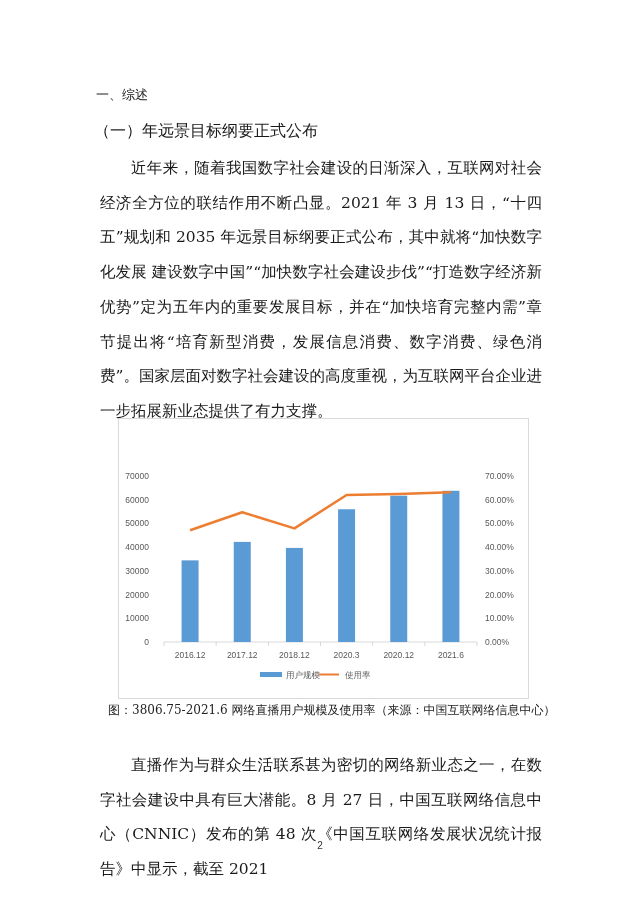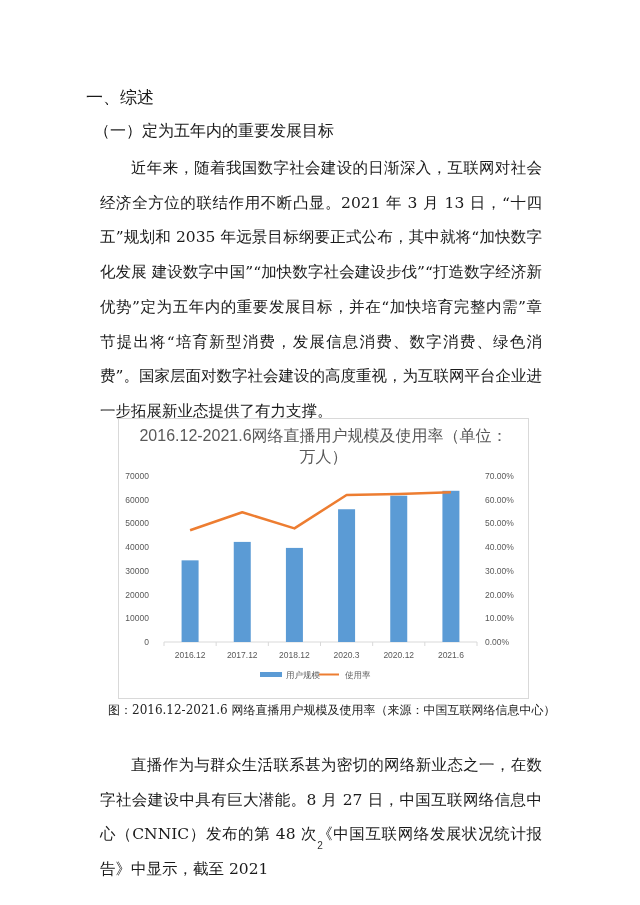--- a/index.html
+++ b/index.html
@@ -1,43 +1,39 @@
 <!DOCTYPE html>
 <html><head>
 <meta charset="utf-8">
 <style>
   html,body{margin:0;padding:0;background:#fff;}
   body{width:640px;height:905px;position:relative;overflow:hidden;font-family:"DejaVu Serif","Liberation Serif",serif;color:#1a1a1a;}
-  .h1{position:absolute;left:86px;top:86px;font-size:17px;}
+  .h1{position:absolute;left:96px;top:86px;font-size:13px;}
   .h2{position:absolute;left:94px;top:121px;font-size:16px;font-family:"DejaVu Sans","Liberation Sans",sans-serif;}
   .para{position:absolute;left:96px;width:450px;font-size:15.5px;line-height:34.7px;text-align:justify;}
   .para p{margin:4px;text-indent:31px;}
   #p1{top:147px;}
   #p2{top:744px;}
   .chart{position:absolute;left:118px;top:418px;width:409px;height:279px;border:1px solid #d9d9d9;background:#fff;}
   .chart-title{position:absolute;left:0;right:0;top:6px;text-align:center;font-size:16px;color:#595959;line-height:21px;font-family:"Liberation Sans","DejaVu Sans",sans-serif;}
   .caption{position:absolute;left:108px;top:702px;font-size:12px;color:#222;}
   .pagenum{position:absolute;left:0;right:0;top:840px;text-align:center;font-size:10px;color:#333;font-family:"Liberation Sans",sans-serif;}
   svg text{font-family:"Liberation Sans","DejaVu Sans",sans-serif;}
 </style>
 </head>
 <body>
 
 <div class="h1">一、综述</div>
-<div class="h2">（一）定为五年内的重要发展目标</div>
+<div class="h2">（一）年远景目标纲要正式公布</div>
 
 <div class="para" id="p1">
   <p>近年来，随着我国数字社会建设的日渐深入，互联网对社会经济全方位的联结作用不断凸显。2021 年 3 月 13 日，“十四五”规划和 2035 年远景目标纲要正式公布，其中就将“加快数字化发展 建设数字中国”“加快数字社会建设步伐”“打造数字经济新优势”定为五年内的重要发展目标，并在“加快培育完整内需”章节提出将“培育新型消费，发展信息消费、数字消费、绿色消费”。国家层面对数字社会建设的高度重视，为互联网平台企业进一步拓展新业态提供了有力支撑。</p>
 </div>
 
 <div class="chart">
-  <div class="chart-title">
-    <div>2016.12-2021.6网络直播用户规模及使用率（单位：</div>
-    <div>万人）</div>
-  </div>
   <svg id="chart-svg" width="409" height="279" style="position:absolute;left:0;top:0;">
       <text x="30" y="226" font-size="8.5" fill="#595959" text-anchor="end">0</text>
       <text x="30" y="202.28571428571428" font-size="8.5" fill="#595959" text-anchor="end">10000</text>
       <text x="30" y="178.57142857142856" font-size="8.5" fill="#595959" text-anchor="end">20000</text>
       <text x="30" y="154.85714285714286" font-size="8.5" fill="#595959" text-anchor="end">30000</text>
       <text x="30" y="131.14285714285714" font-size="8.5" fill="#595959" text-anchor="end">40000</text>
       <text x="30" y="107.42857142857143" font-size="8.5" fill="#595959" text-anchor="end">50000</text>
       <text x="30" y="83.71428571428572" font-size="8.5" fill="#595959" text-anchor="end">60000</text>
       <text x="30" y="60" font-size="8.5" fill="#595959" text-anchor="end">70000</text>
       <text x="366" y="226" font-size="8.5" fill="#595959">0.00%</text>
@@ -69,19 +65,19 @@
       <rect x="323.41666666666663" y="71.77637142857142" width="17" height="151.22362857142858" fill="#5b9bd5"></rect>
       <text x="331.91666666666663" y="239" font-size="8.5" fill="#595959" text-anchor="middle">2021.6</text>
       <polyline points="71.08333333333333,111.30571428571427 123.25,93.28285714285713 175.41666666666666,109.40857142857143 227.58333333333331,75.97142857142856 279.75,75.02285714285713 331.91666666666663,73.36285714285714" fill="none" stroke="#ed7d31" stroke-width="2.5" stroke-linejoin="round"></polyline>
       <rect x="141" y="253" width="22" height="5" fill="#5b9bd5"></rect>
       <text x="167" y="259" font-size="8.5" fill="#595959">用户规模</text>
       <line x1="200" y1="255.5" x2="220" y2="255.5" stroke="#ed7d31" stroke-width="2"></line>
       <text x="226" y="259" font-size="8.5" fill="#595959">使用率</text>
     </svg>
 </div>
 
-<div class="caption">图：2016.12-2021.6 网络直播用户规模及使用率（来源：中国互联网络信息中心）</div>
+<div class="caption">图：3806.75-2021.6 网络直播用户规模及使用率（来源：中国互联网络信息中心）</div>
 
 <div class="para" id="p2">
   <p>直播作为与群众生活联系甚为密切的网络新业态之一，在数字社会建设中具有巨大潜能。8 月 27 日，中国互联网络信息中心（CNNIC）发布的第 48 次《中国互联网络发展状况统计报告》中显示，截至 2021</p>
 </div>
 
 <div class="pagenum">2</div>
 
 </body></html>

